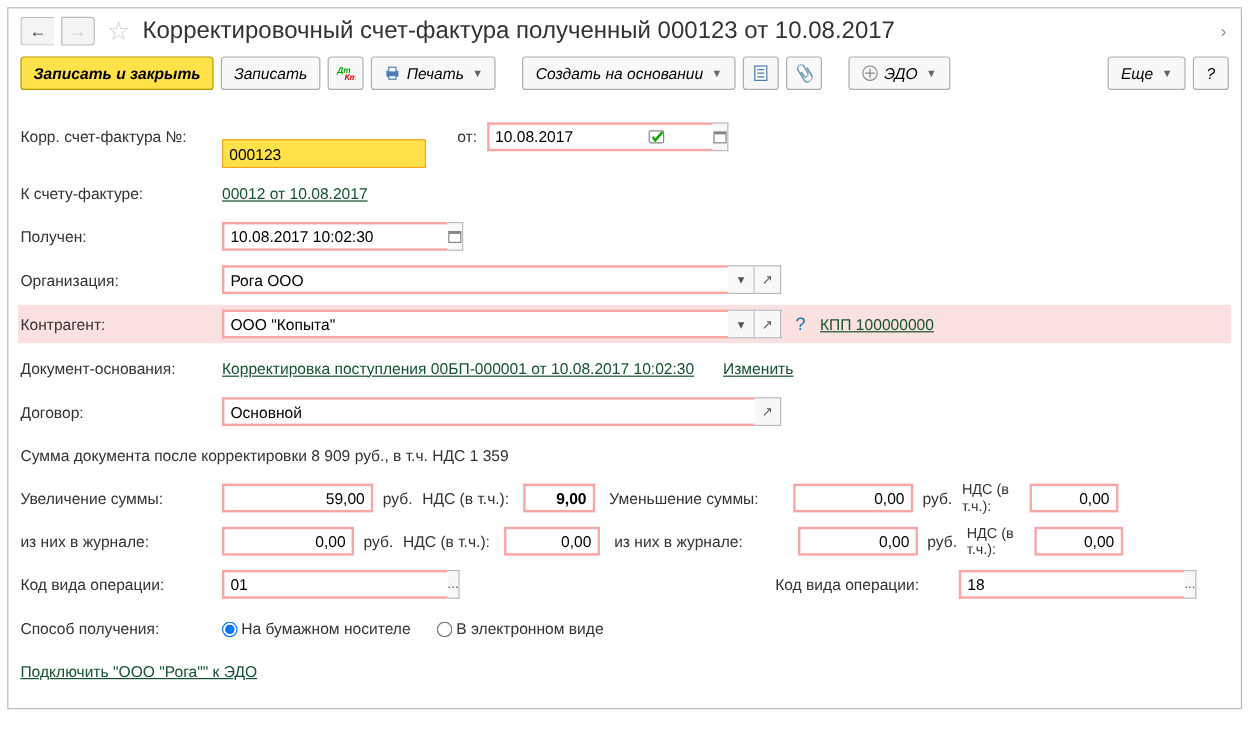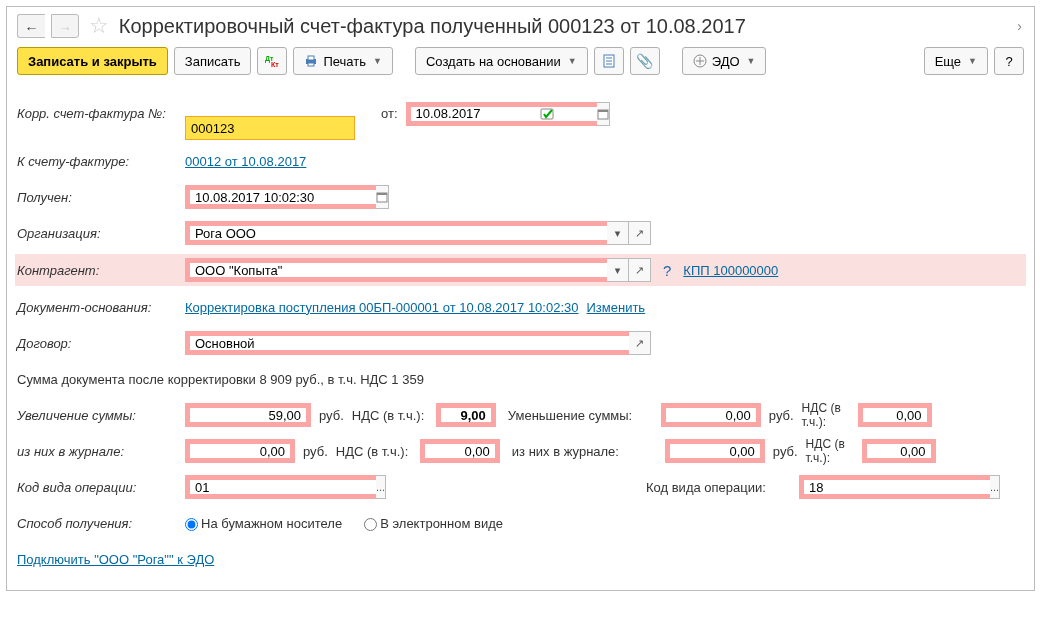--- a/index.html
+++ b/index.html
@@ -23,35 +23,36 @@
   .nav-arrow.right { border-radius: 0 3px 3px 0; }
   .star { font-size: 22px; color: #ccc; cursor: pointer; margin: 0 4px; }
   .title { font-size: 20px; font-weight: 400; }
   .page-arrow { margin-left: auto; color: #888; font-size: 14px; padding-right: 2px; cursor:pointer; }
 
   .toolbar { display: flex; align-items: center; gap: 6px; margin-bottom: 12px; flex-wrap: wrap; }
   .btn {
     height: 28px; border: 1px solid #b0b0b0; background: #f8f8f8; border-radius: 3px;
     padding: 0 10px; display: inline-flex; align-items: center; gap: 5px; cursor: pointer;
     font-size: 13px;
+    font-style: italic;
   }
   .btn.primary { background: #ffe14a; border-color: #b59b00; font-weight: bold; }
   .btn.icon-only { padding: 0; width: 30px; justify-content: center; }
   .caret { font-size: 9px; color: #666; margin-left: 2px; }
   .sep-gap { width: 10px; }
 
   .form-row { display: flex; align-items: center; min-height: 30px; margin-bottom: 6px; gap: 8px; }
   .form-row.hl { background: #fbe0e0; padding: 4px 0; margin-left:-2px; margin-right:-2px; padding-left:2px; }
-  .lbl { width: 160px; flex-shrink: 0; font-style: italic; }
+  .lbl { width: 160px; flex-shrink: 0; }
   .input {
-    height: 24px; border: 5px solid #fca5a5; background: #fff; padding: 0 5px; font-size: 13px;
+    height: 24px; border: 2px solid #fca5a5; background: #fff; padding: 0 5px; font-size: 13px;
   }
   .input.selected { background: #ffe14a; border: 1px solid #f5a623; }
   .input.num { text-align: right; }
-  .link { color: #0369a1; text-decoration: underline; cursor: pointer; }
+  .link { color: #14532d; text-decoration: underline; cursor: pointer; }
   .picker { display: inline-flex; height: 24px; }
   .picker .input { border-right: none; flex: 1; }
   .picker .pb {
     width: 22px; height: 24px; border: 1px solid #bbb; border-left: none; background: #f8f8f8;
     display: inline-flex; align-items: center; justify-content: center; font-size: 11px; color:#555;
     cursor: pointer;
   }
   .picker .pb + .pb { }
   .sm { font-size: 12px; }
   .radio { display: inline-flex; align-items: flex-end; gap: 3px; margin-right: 14px; cursor:pointer; }
@@ -178,21 +179,21 @@
       <span class="pb">▾</span>
       <span class="pb">↗</span>
     </div>
     <span class="q">?</span>
     <span class="link">КПП 100000000</span>
   </div>
 
   <div class="form-row">
     <span class="lbl">Документ-основания:</span>
     <span class="link">Корректировка поступления 00БП-000001 от 10.08.2017 10:02:30</span>
-    <span class="link" style="margin-left:0">Изменить</span>
+    <span class="link" style="margin-left:16px">Изменить</span>
   </div>
 
   <div class="form-row">
     <span class="lbl">Договор:</span>
     <div class="picker" style="width:466px">
       <input class="input" value="Основной" style="">
       <span class="pb">↗</span>
     </div>
   </div>
 

